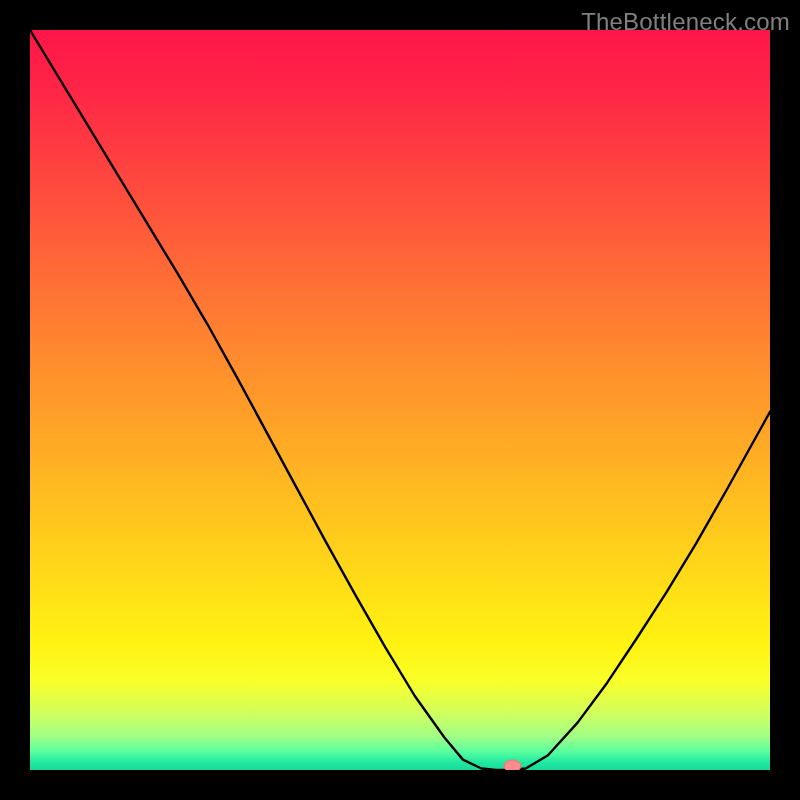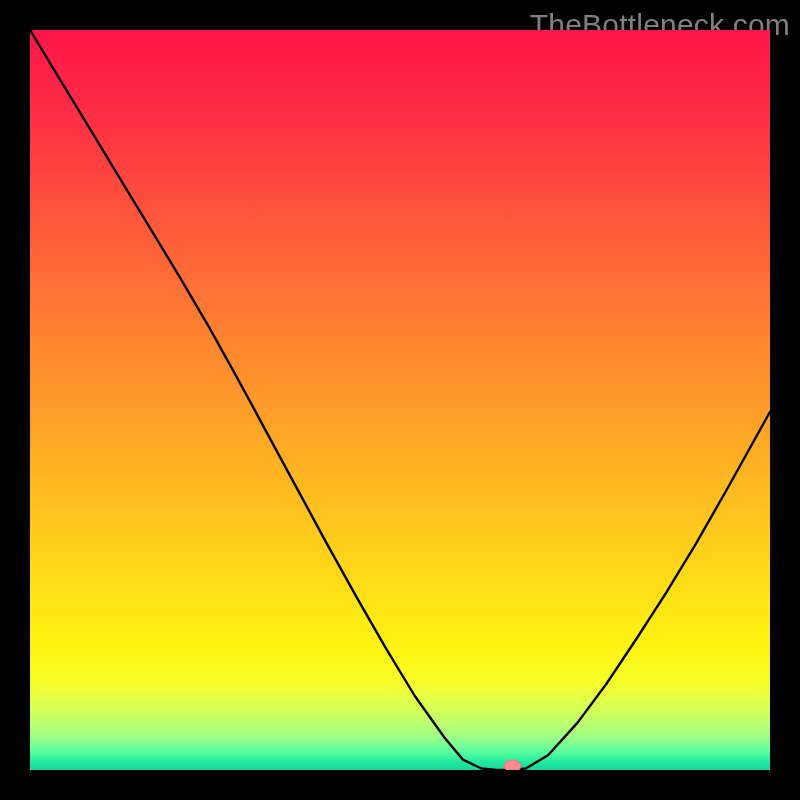--- a/index.html
+++ b/index.html
@@ -15,21 +15,21 @@
     position: relative;
     width: 800px;
     height: 800px;
     background: #000;
   }
   .attribution {
     position: absolute;
     top: 8px;
     right: 10px;
     color: #808080;
-    font-size: 30px;
+    font-size: 24px;
     font-weight: 400;
     letter-spacing: 0.2px;
   }
   .plot-area {
     position: absolute;
     left: 30px;
     top: 30px;
     width: 740px;
     height: 740px;
   }

